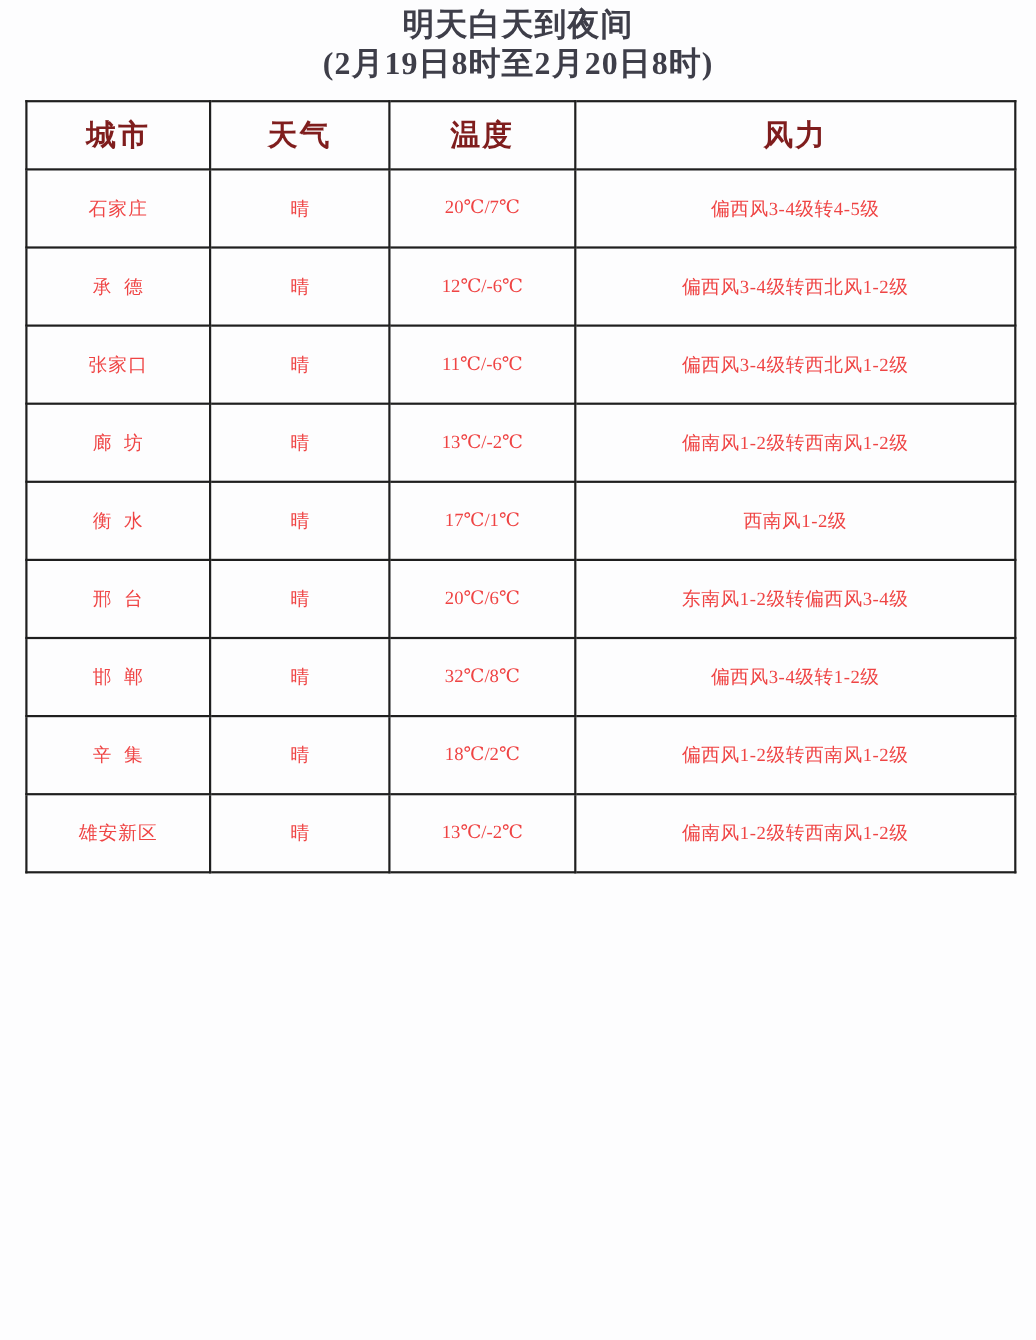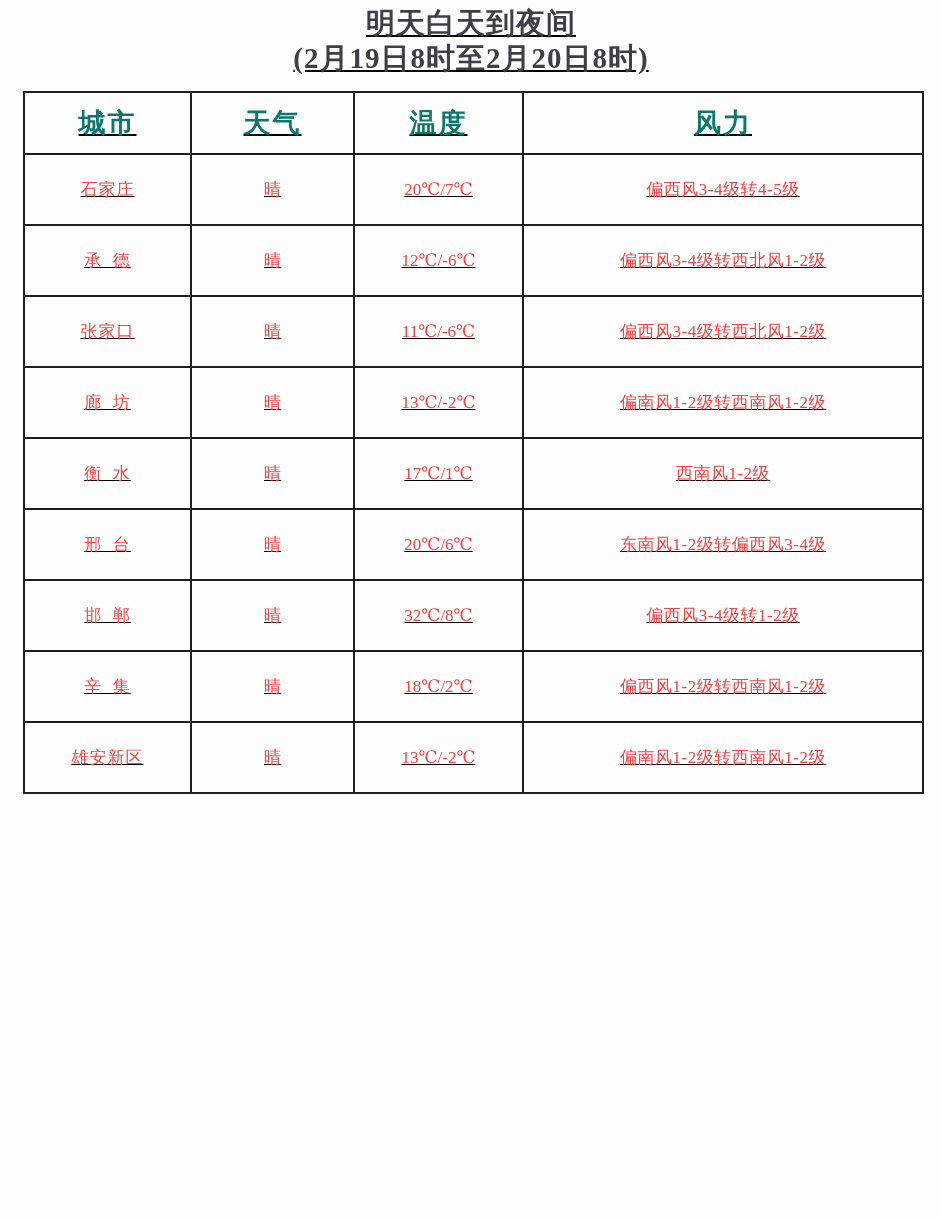--- a/index.html
+++ b/index.html
@@ -10,21 +10,20 @@
     width: 942px;
     height: 1218px;
     background: #fdfdfe;
     font-family: "Liberation Serif", "DejaVu Serif", serif;
     overflow: hidden;
   }
   .page {
     position: relative;
     width: 942px;
     height: 1146px;
-    text-decoration: underline;
   }
   .title {
     padding-top: 6px;
     text-align: center;
     font-weight: 700;
     font-size: 29px;
     line-height: 1.22;
     color: #3e3e49;
     letter-spacing: 1px;
   }
@@ -39,21 +38,21 @@
   table.forecast td {
     border: 2px solid #1f1f1f;
     text-align: center;
     vertical-align: middle;
     padding: 0;
   }
   table.forecast th {
     height: 60px;
     font-size: 27px;
     font-weight: 700;
-    color: #0f766e;
+    color: #7f1d1d;
     letter-spacing: 2px;
   }
   table.forecast td {
     height: 69px;
     font-size: 17px;
     color: #ef4444;
   }
   td.city {
     font-size: 26px;
     white-space: pre;

